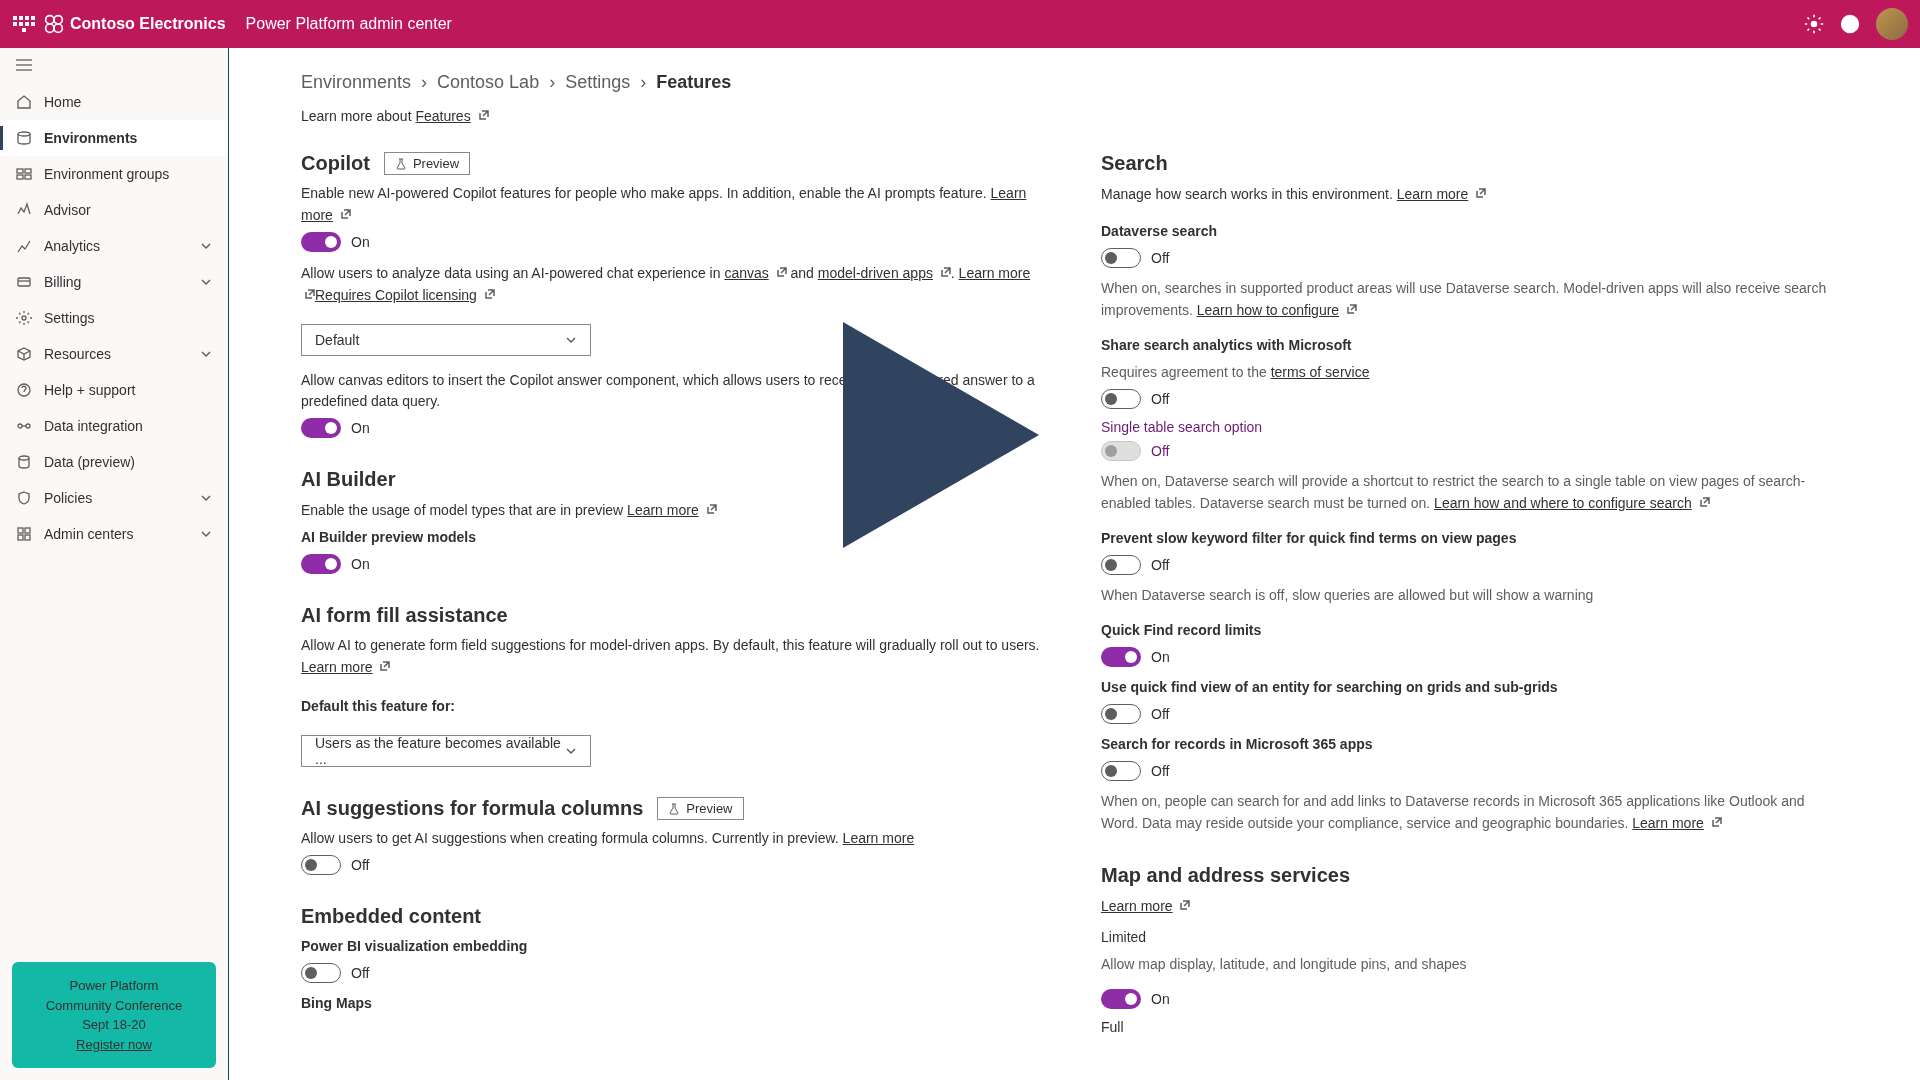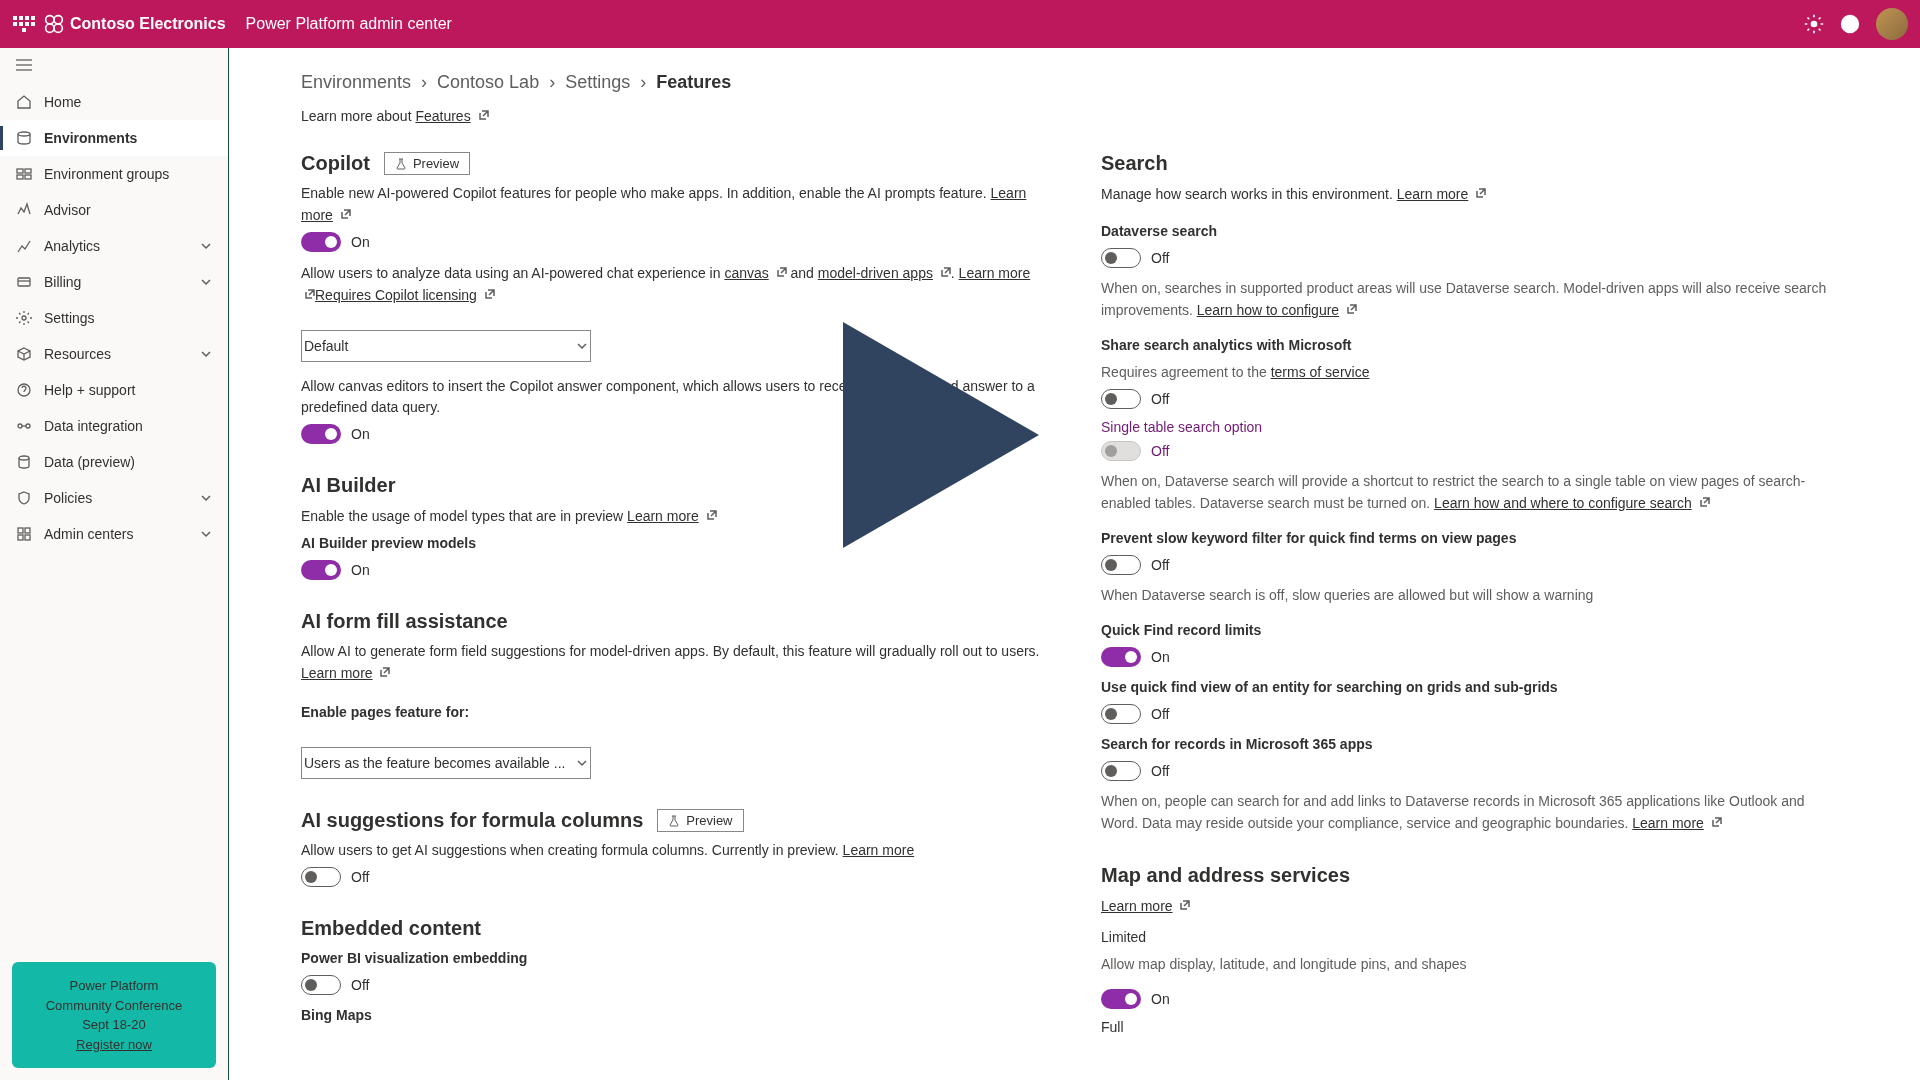--- a/index.html
+++ b/index.html
@@ -56,21 +56,21 @@
     .toggle-row { display: flex; align-items: center; gap: 10px; margin: 6px 0 10px; }
     .toggle { width: 40px; height: 20px; border-radius: 10px; position: relative; cursor: pointer; }
     .toggle.on { background: #8f2da8; }
     .toggle.off { background: #fff; border: 1px solid #605e5c; }
     .toggle.disabled { background: #e1dfdd; border: 1px solid #c8c6c4; cursor: not-allowed; }
     .knob { position: absolute; width: 12px; height: 12px; border-radius: 50%; top: 50%; transform: translateY(-50%); }
     .toggle.on .knob { right: 4px; background: #fff; }
     .toggle.off .knob { left: 3px; background: #605e5c; }
     .toggle.disabled .knob { left: 3px; background: #a19f9d; }
     
-    .select { width: 290px; height: 32px; border: 1px solid #8a8886; display: flex; align-items: center; padding: 0 2px; margin-top: 24px; margin-bottom: 14px; cursor: pointer; }
+    .select { width: 290px; height: 32px; border: 1px solid #8a8886; display: flex; align-items: center; padding: 0 13px; margin-top: 18px; margin-bottom: 14px; cursor: pointer; }
     .select span { flex: 1; }
     .select svg { width: 12px; height: 12px; stroke: #605e5c; fill: none; stroke-width: 1.5; }
     
     .disabled-label { color: #701a75; }
     
     
     .play-overlay { position: absolute; left: 843px; top: 322px; width: 0; height: 0; border-left: 196px solid #30445f; border-top: 113px solid transparent; border-bottom: 113px solid transparent; pointer-events: none; }
   </style>
 </head>
 <body>
@@ -332,21 +332,21 @@
         <div class="section">
           <h2>
               <span>AI form fill assistance</span>
             </h2>
           <p>
             <span>Allow AI to generate form field suggestions for model-driven apps. By default, this feature will gradually roll out to users. </span><a href="#" class="link">Learn more</a>
             <span class="ext-icon"><svg viewBox="0 0 10 10">
                   <path d="M3 1h6v6M9 1L4 6M1 3v6h6"></path>
                 </svg></span>
           </p>
-          <div class="bold-label" style="margin-top:18px;">Enable pages feature for:</div>
+          <div class="bold-label" style="margin-top:18px;">Default this feature for:</div>
           <div class="select">
             <span>Users as the feature becomes available ...</span>
             <svg viewBox="0 0 12 12">
                 <path d="M2 4l4 4 4-4"></path>
               </svg>
           </div>
         </div>
 
         <div class="section">
           <h2>

